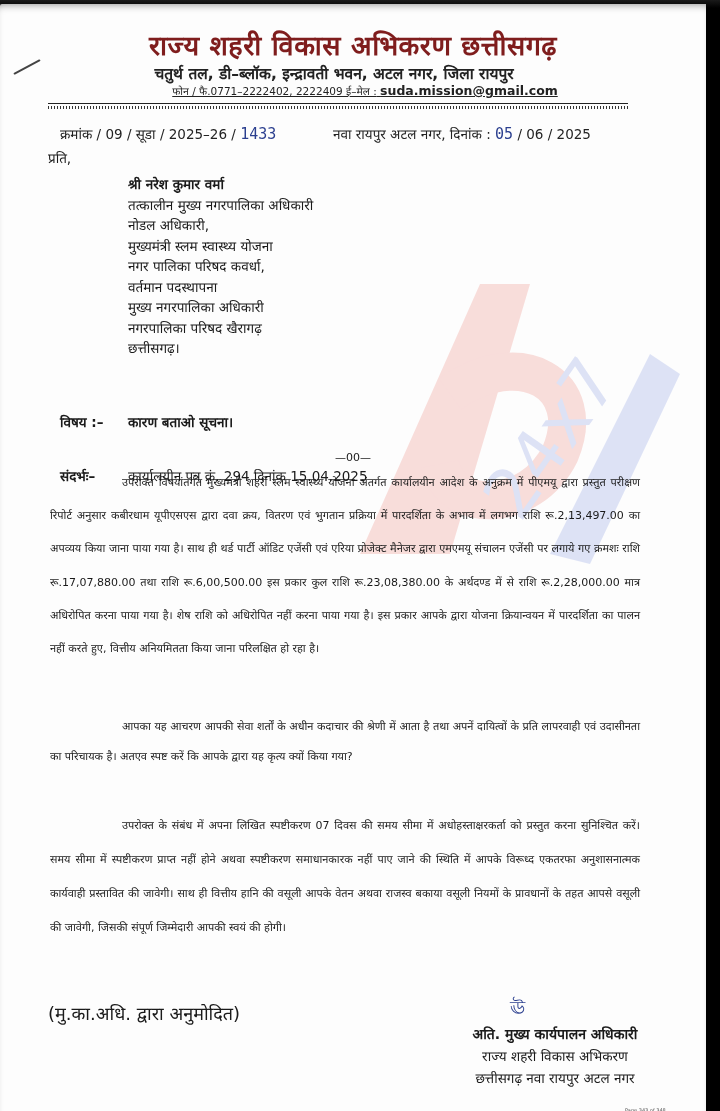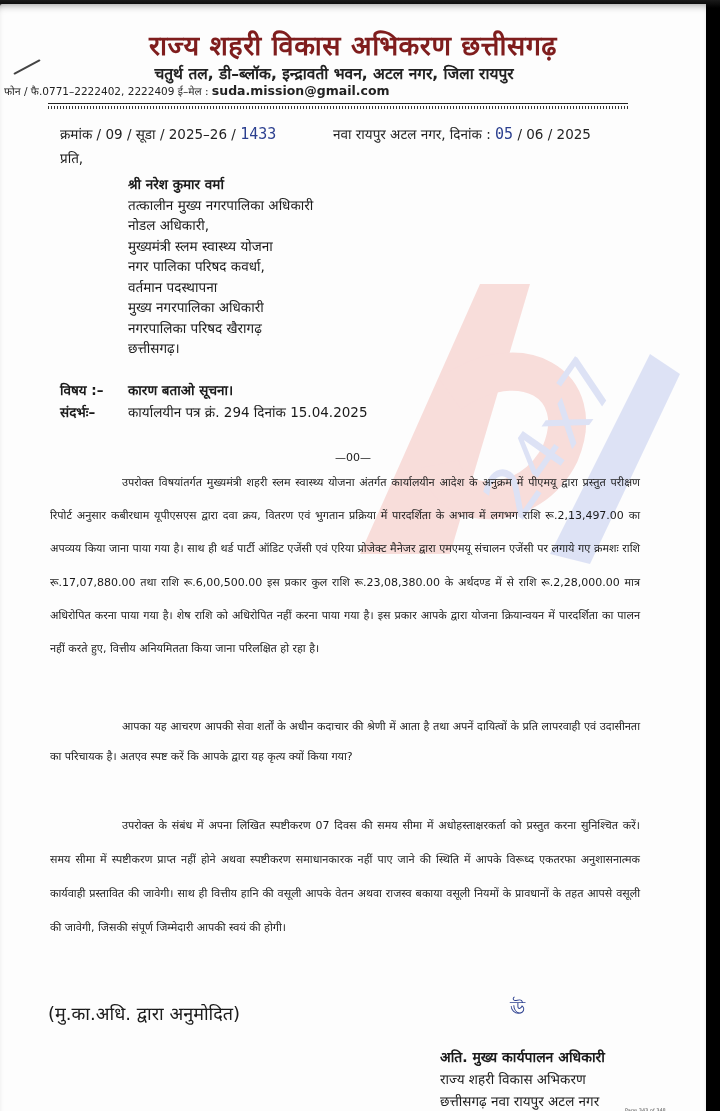--- a/index.html
+++ b/index.html
@@ -25,59 +25,59 @@
   }
   .hdr-title {
     position:absolute; left:0; width:706px; top:22px; text-align:center;
     font-size:27px; font-weight:bold; letter-spacing:0.5px; color:#7f1d1d;
   }
   .hdr-addr {
     position:absolute; left:0; width:668px; top:58px; text-align:center;
     font-size:15.5px; font-weight:bold; color:#222;
   }
   .hdr-contact {
-    position:absolute; left:4px; width:706px; top:79px; text-align:left;
-    font-size:10.5px; color:#222;
+    position:absolute; left:12px; width:706px; top:79px; text-align:center;
+    font-size:10.5px; color:#222;text-decoration:underline;
   }
   .hdr-contact .email { font-size:12.5px; font-weight:bold; }
   .rule {
     position:absolute; left:48px; width:580px; top:99px; height:5px;
     border-top:1.5px solid #222;
     background: repeating-linear-gradient(90deg, #333 0 1px, transparent 1px 3px);
     background-size:100% 3px; background-repeat:no-repeat; background-position:0 2px;
   }
   .pen {
     position:absolute; left:12px; top:62px; width:30px; height:2px; background:#444;
     transform:rotate(-28deg); border-radius:2px;
   }
   .ref-line {
     position:absolute; top:121px; font-size:13.5px; color:#222;text-align:right;
   }
   .handwritten { color:#2b3f8f; font-family:"DejaVu Sans Mono", monospace; font-size:15px; }
-  .prati { position:absolute; left:60px; top:145px; font-size:13.5px;text-align:right; }
+  .prati { position:absolute; left:48px; top:145px; font-size:13.5px;text-align:right; }
   .addressee { position:absolute; left:128px; top:170px; font-size:13.5px; line-height:20.5px; }
   .addressee .name { font-weight:bold; }
   .subj { position:absolute; left:60px; top:375px; font-size:13.5px; line-height:22px; }
-  .subj .row { display:flex; }
+  .subj .row { display:flex;margin-top:32px; }
   .subj .lbl { width:68px; font-weight:bold; }
   .subj .val-bold { font-weight:bold; }
   .divider-mark { position:absolute; left:0; width:706px; top:447px; text-align:center; font-size:11px; }
   .para {
     position:absolute; left:50px; width:590px; font-size:11px; line-height:33.2px;
     text-align:justify; text-indent:72px; margin:0;
   }
   .para.p1 { top:462px; }
   .para.p2 { top:708px; line-height:30px; }
   .para.p3 { top:805px; line-height:34px; }
   .approved { position:absolute; left:48px; top:997px; font-size:18px; font-weight:normal; }
   .sig-mark {
     position:absolute; left:510px; top:990px; width:40px; height:22px; color:#2b3f8f;
     font-size:18px; font-family:"DejaVu Serif", serif;
   }
-  .signatory { position:absolute; left:440px; width:230px; top:1042px; font-size:13.5px; line-height:22px; }
+  .signatory { position:absolute; left:440px; width:230px; top:1019px; text-align:center; font-size:13.5px; line-height:22px; }
   .signatory .desig { font-weight:bold; font-size:14px; }
   .pageno { position:absolute; left:625px; top:1103px; font-size:5px; color:#555; }
 </style>
 </head>
 <body>
 
 <div class="topshade"></div>
 <div class="paper">
 
   <svg class="watermark" viewBox="0 0 380 400">

